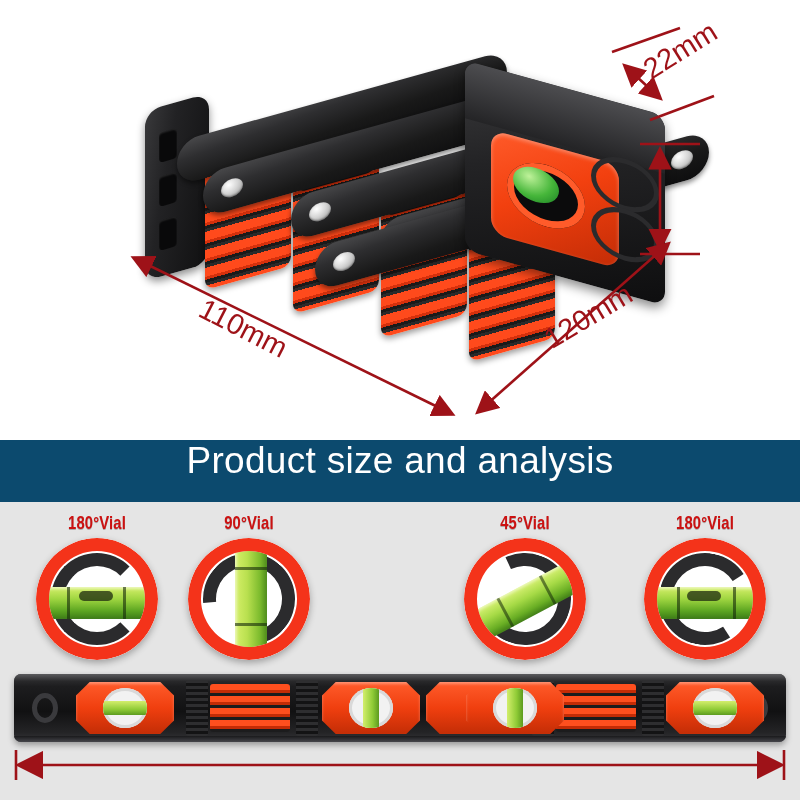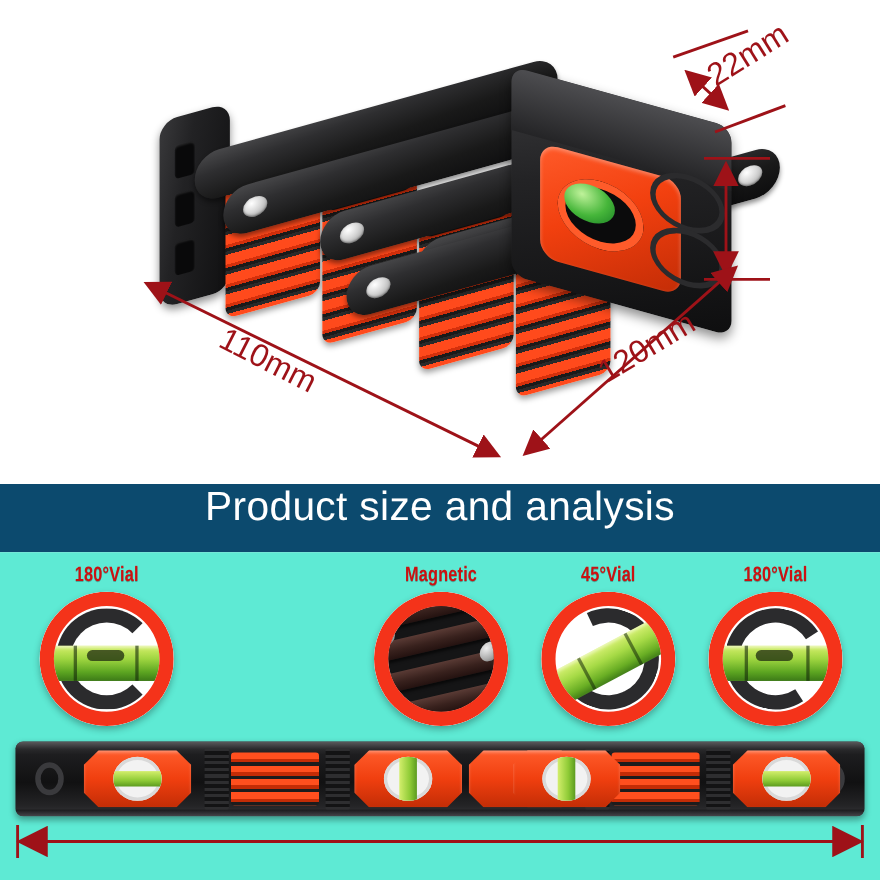--- a/index.html
+++ b/index.html
@@ -120,21 +120,21 @@
   .banner{
     position:absolute;left:0;top:440px;width:800px;height:62px;
     background:#0c4a6e;display:flex;align-items:flex-start;justify-content:center;
   }
   .banner h1{
     margin:0;color:#fff;font-weight:400;font-size:37px;letter-spacing:.3px;
     font-family:"Liberation Sans", sans-serif;
   }
 
   
-  .features{position:absolute;left:0;top:502px;width:800px;height:298px;background:#5eead4;}
+  .features{position:absolute;left:0;top:502px;width:800px;height:298px;background:#e5e5e5;}
 
   .circles{position:absolute;left:0;top:10px;width:800px;height:160px;}
   .feat{position:absolute;width:150px;text-align:center;}
   .feat .lbl{
     display:block;color:#cc1111;font-weight:bold;font-size:19px;
     font-family:"Liberation Sans", sans-serif;
     transform:scaleX(.78);letter-spacing:.2px;
     text-shadow:0 1px 0 rgba(0,0,0,.25);
     white-space:nowrap;
   }
@@ -359,41 +359,36 @@
             <div class="vial-h">
               <div class="bub"></div>
               <div class="ln" style="left:22px;"></div>
               <div class="ln" style="left:78px;"></div>
             </div>
           </div>
           <div class="ringo"></div>
         </div>
       </div>
 
-
-      <div class="feat" style="left:326px;top:0;">
-        <span class="lbl">Magnetic</span>
+      <div class="feat" style="left:174px;top:0;">
+        <span class="lbl">90°Vial</span>
         <div class="circ">
           <div class="inner">
-            <div class="magnet-face">
-              <div class="strip" style="top:6px;"></div>
-              <div class="strip" style="top:28px;"></div>
-              <div class="strip" style="top:50px;"></div>
-              <div class="strip" style="top:72px;"></div>
-              <div class="screw" style="left:4px;top:18px;"></div>
-              <div class="screw" style="left:4px;top:62px;"></div>
-
-              <div class="screw" style="left:74px;top:44px;"></div>
+            <div class="darkarc" style="transform:rotate(130deg);"></div>
+            <div class="vial-v">
+              <div class="ln" style="top:20px;"></div>
+              <div class="ln" style="top:76px;"></div>
             </div>
           </div>
           <div class="ringo"></div>
         </div>
       </div>
 
-      <div class="feat" style="left:478px;top:0;">
+
+      <div class="feat" style="left:450px;top:0;">
         <span class="lbl">45°Vial</span>
         <div class="circ">
           <div class="inner">
             <div class="darkarc" style="transform:rotate(200deg);"></div>
             <div class="vial-d">
               <div class="ln" style="left:26px;"></div>
               <div class="ln" style="left:74px;"></div>
             </div>
           </div>
           <div class="ringo"></div>

